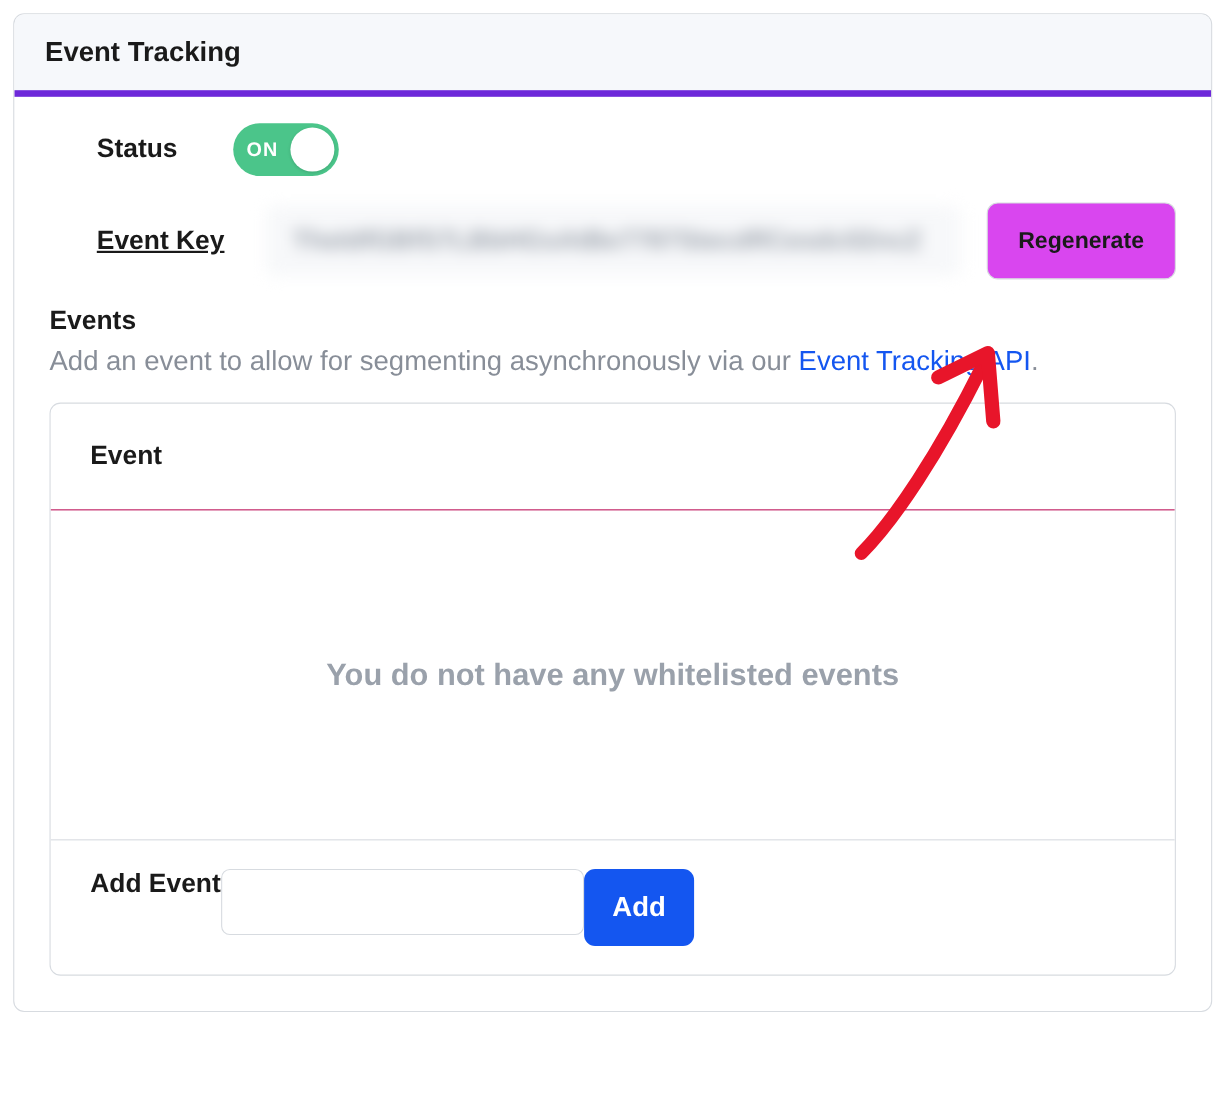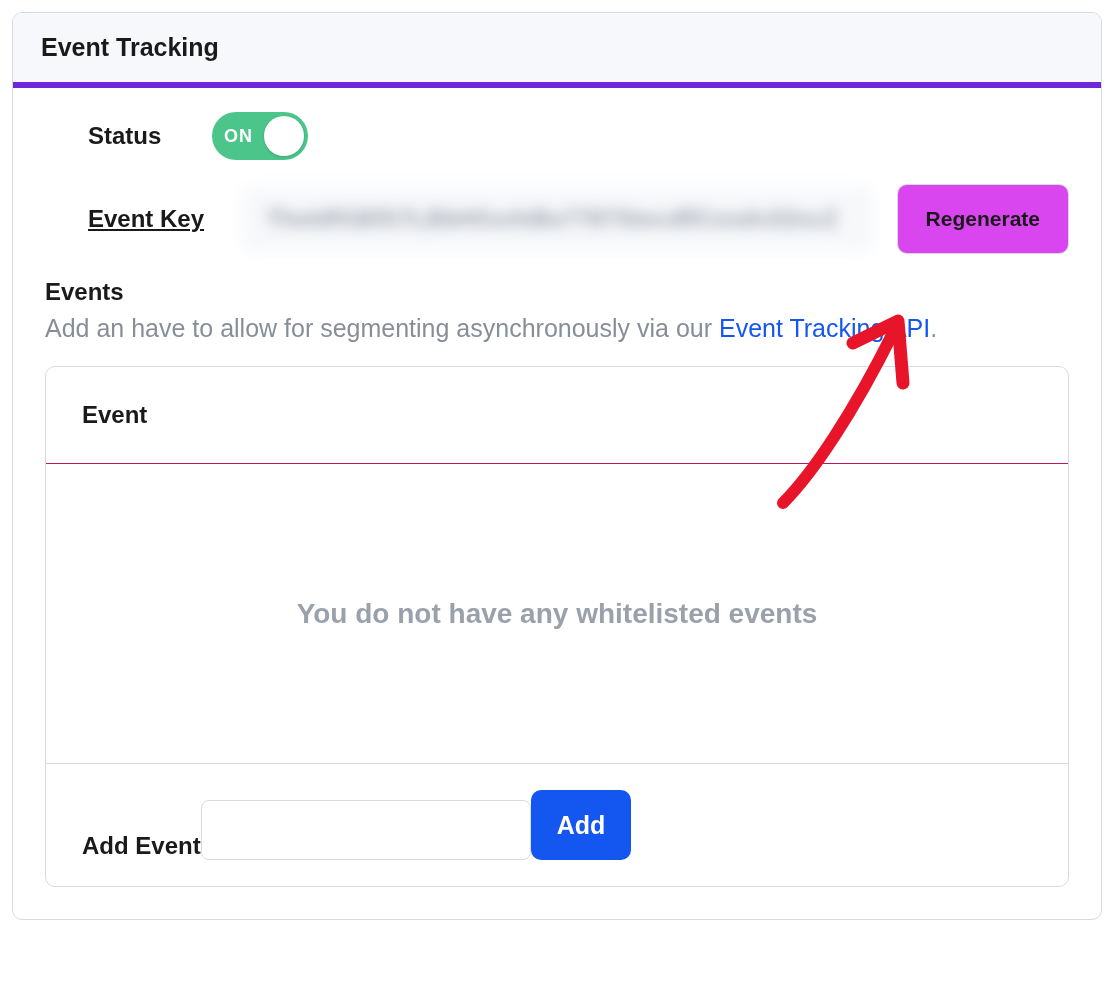--- a/index.html
+++ b/index.html
@@ -143,21 +143,21 @@
       border-bottom: 1px solid #d7dbe0;
     }
     .table-empty-text {
       font-size: 28px;
       font-weight: 700;
       color: #9aa1ab;
       text-align: right;
     }
     .table-footer {
       display: flex;
-      align-items: flex-end;
+      align-items: flex-start;
       padding: 26px 36px;
     }
     .add-label {
       font-size: 24px;
       font-weight: 700;
     }
     .add-input {
       width: 330px;
       height: 60px;
       border: 1.5px solid #d7dbe0;
@@ -205,21 +205,21 @@
     </div>
 
     <div class="row">
       <div class="label label-eventkey">Event Key</div>
       <div class="key-box">TheIdfGBfS7LBbHGsAtBe7787StecdflCesdc02ncZ</div>
       <button class="btn-outline">Regenerate</button>
     </div>
 
     <div class="events-heading">Events</div>
     <div class="events-desc">
-      <span>Add an have to allow for segmenting asynchronously via our </span><a href="#">Event Tracking API</a><span>.</span>
+      <span>Add an event to allow for segmenting asynchronously via our </span><a href="#">Event Tracking API</a><span>.</span>
     </div>
 
     <div class="events-table">
       <div class="table-header">
         <div class="table-header-label">Event</div>
       </div>
       <div class="table-empty">
         <div class="table-empty-text">You do not have any whitelisted events</div>
       </div>
       <div class="table-footer">

